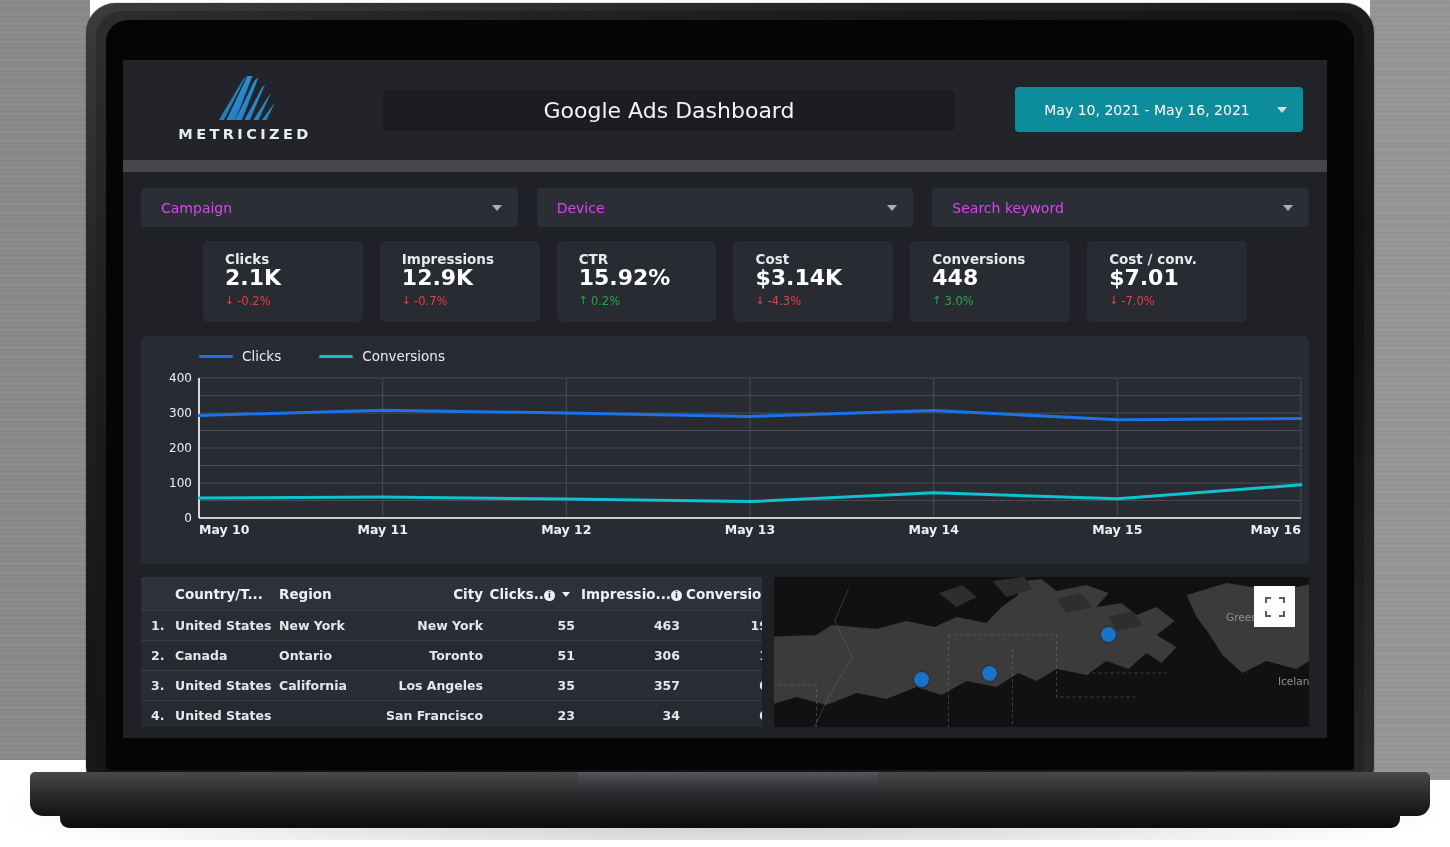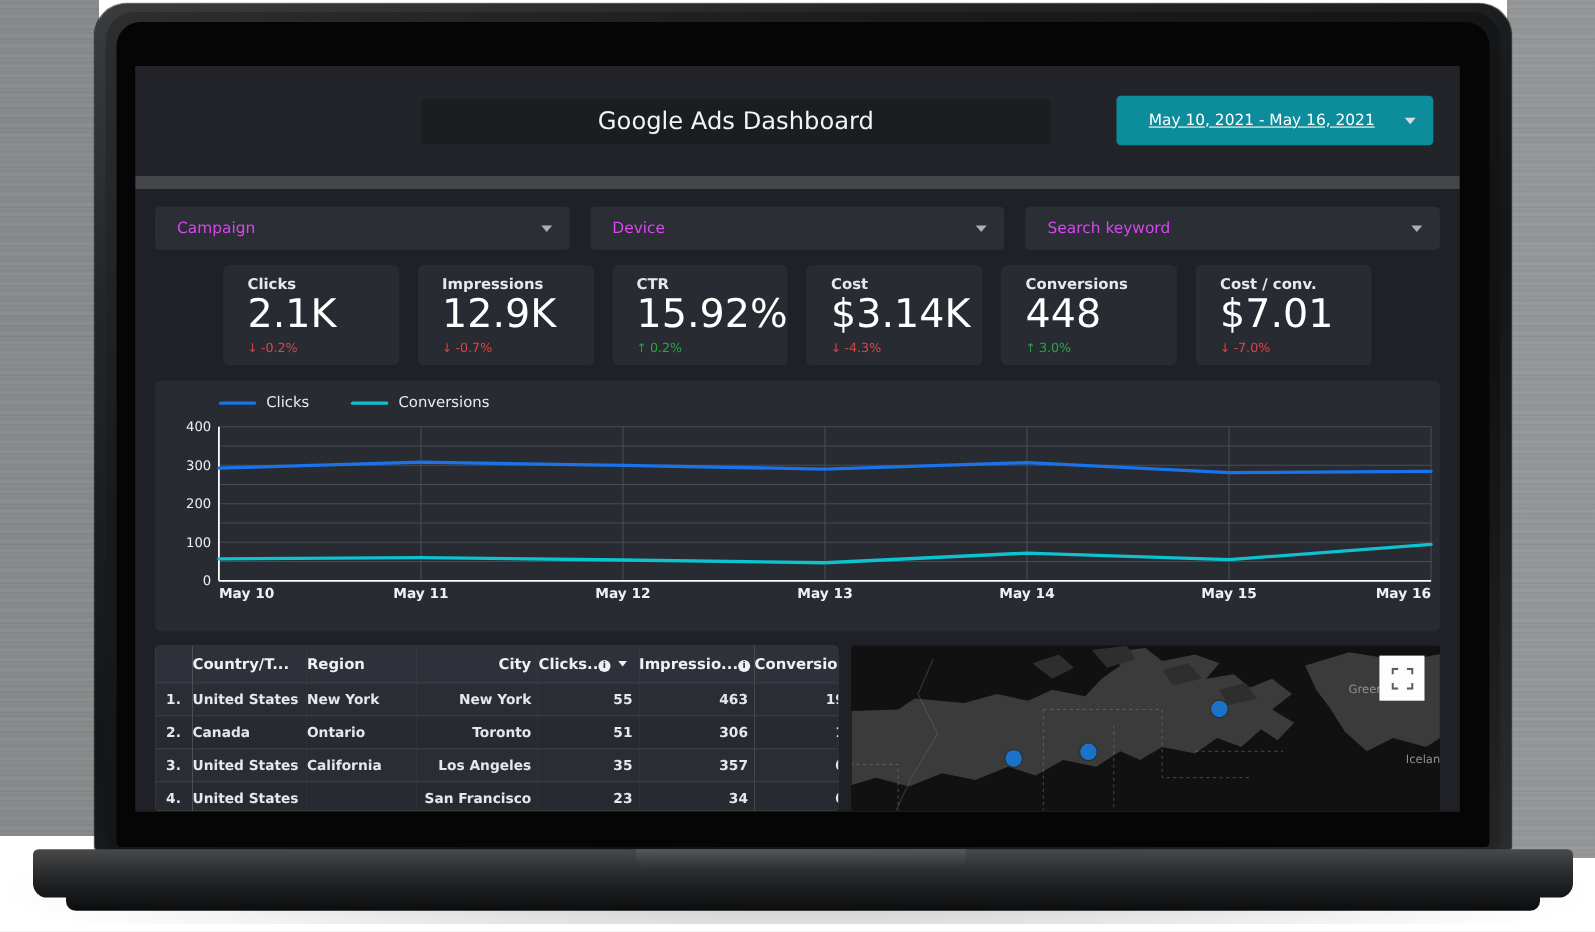--- a/index.html
+++ b/index.html
@@ -88,21 +88,21 @@
     background: #1b1d21; border-radius: 4px;
     display: flex; align-items: center; justify-content: center;
   }
   .title-text { color: #f2f4f6; font-size: 22px; font-weight: 400; }
   .date-btn {
     position: absolute; left: 892px; top: 27px;
     width: 288px; height: 45px;
     background: #0d8c9b; border-radius: 4px;
     display: flex; align-items: center; cursor: pointer;
   }
-  .date-btn .dlabel { flex:1; text-align:center; color:#fff; font-size:14px; padding-left:2px;text-decoration:underline;}
+  .date-btn .dlabel { flex:1; text-align:center; color:#fff; font-size:14px; padding-left:2px;}
   .caret { width:0;height:0;border-left:5px solid transparent;border-right:5px solid transparent;
            border-top:6px solid #d9dde1; margin-right:16px; }
   .caret.dark { border-top-color:#aab0b7; }
 
   .sep-bar { height: 12px; background: #44464a; }
 
   .body-area { padding: 16px 18px 0 18px; background:#1f2126; }
 
   
   .filters { display: flex; gap: 19px; }
@@ -112,21 +112,21 @@
   }
   .filter span { flex: 1; color: #d946ef; font-size: 14px; padding-left: 20px; }
 
   
   .kpis { display: flex; gap: 17px; margin-top: 14px; padding: 0 62px; }
   .kpi {
     flex: 1; background: #282b32; border-radius: 5px;
     padding: 10px 0 9px 22px; min-height: 81px;
   }
   .kpi-label { color: #e6e9ec; font-size: 13.5px; font-weight: 700; }
-  .kpi-value { color: #ffffff; font-size: 36px; font-weight: 400; line-height: 1.12; margin-top:-1px; }
+  .kpi-value { color: #ffffff; font-size: 22px; font-weight: 700; line-height: 1.12; margin-top:-1px; }
   .kpi-delta { font-size: 11.5px; margin-top: 3px; display:flex; align-items:center; gap:3px;}
   .kpi-delta.down { color: #e04343; }
   .kpi-delta.up { color: #27a844; }
   .arrow { font-size: 11px; line-height: 1; }
 
   
   .chart-panel {
     margin-top: 14px; background: #282b32; border-radius: 5px;
     height: 228px; padding: 12px 14px 8px 14px; position: relative;
   }
@@ -199,20 +199,39 @@
   <div class="laptop-lid-inner"></div>
   <div class="laptop-screen-black"></div>
   <div class="laptop-base"></div>
   <div class="laptop-base-notch"></div>
   <div class="laptop-foot"></div>
 
   <div class="screen">
 
     <div class="dash-header">
 
+      <div class="brand">
+        <svg class="brand-mark" viewBox="0 0 62 46">
+          <defs>
+            <linearGradient id="lg" x1="0" y1="0" x2="1" y2="1">
+              <stop offset="0%" stop-color="#3fb5ef"></stop>
+              <stop offset="100%" stop-color="#0f5ea8"></stop>
+            </linearGradient>
+          </defs>
+          <g fill="url(#lg)">
+            <polygon points="12.5,46 21.5,46 38.5,2 33.5,2"></polygon>
+            <polygon points="21.5,46 28,46 44.5,3.5 40.5,6.5"></polygon>
+            <polygon points="30.5,46 36,46 51,10.5 48,13.5"></polygon>
+            <polygon points="39.5,46 44.5,46 57,19 54.5,22"></polygon>
+            <polygon points="48,46 52.5,46 61,28.5 59,31"></polygon>
+            <polygon points="5,46 10,46 32,2.5 29,5.5" opacity="0.92"></polygon>
+          </g>
+        </svg>
+        <div class="brand-name">METRICIZED</div>
+      </div>
 
       <div class="title-box">
         <div class="title-text">Google Ads Dashboard</div>
       </div>
 
       <div class="date-btn">
         <div class="dlabel">May 10, 2021 - May 16, 2021</div>
         <div class="caret"></div>
       </div>
     </div>

